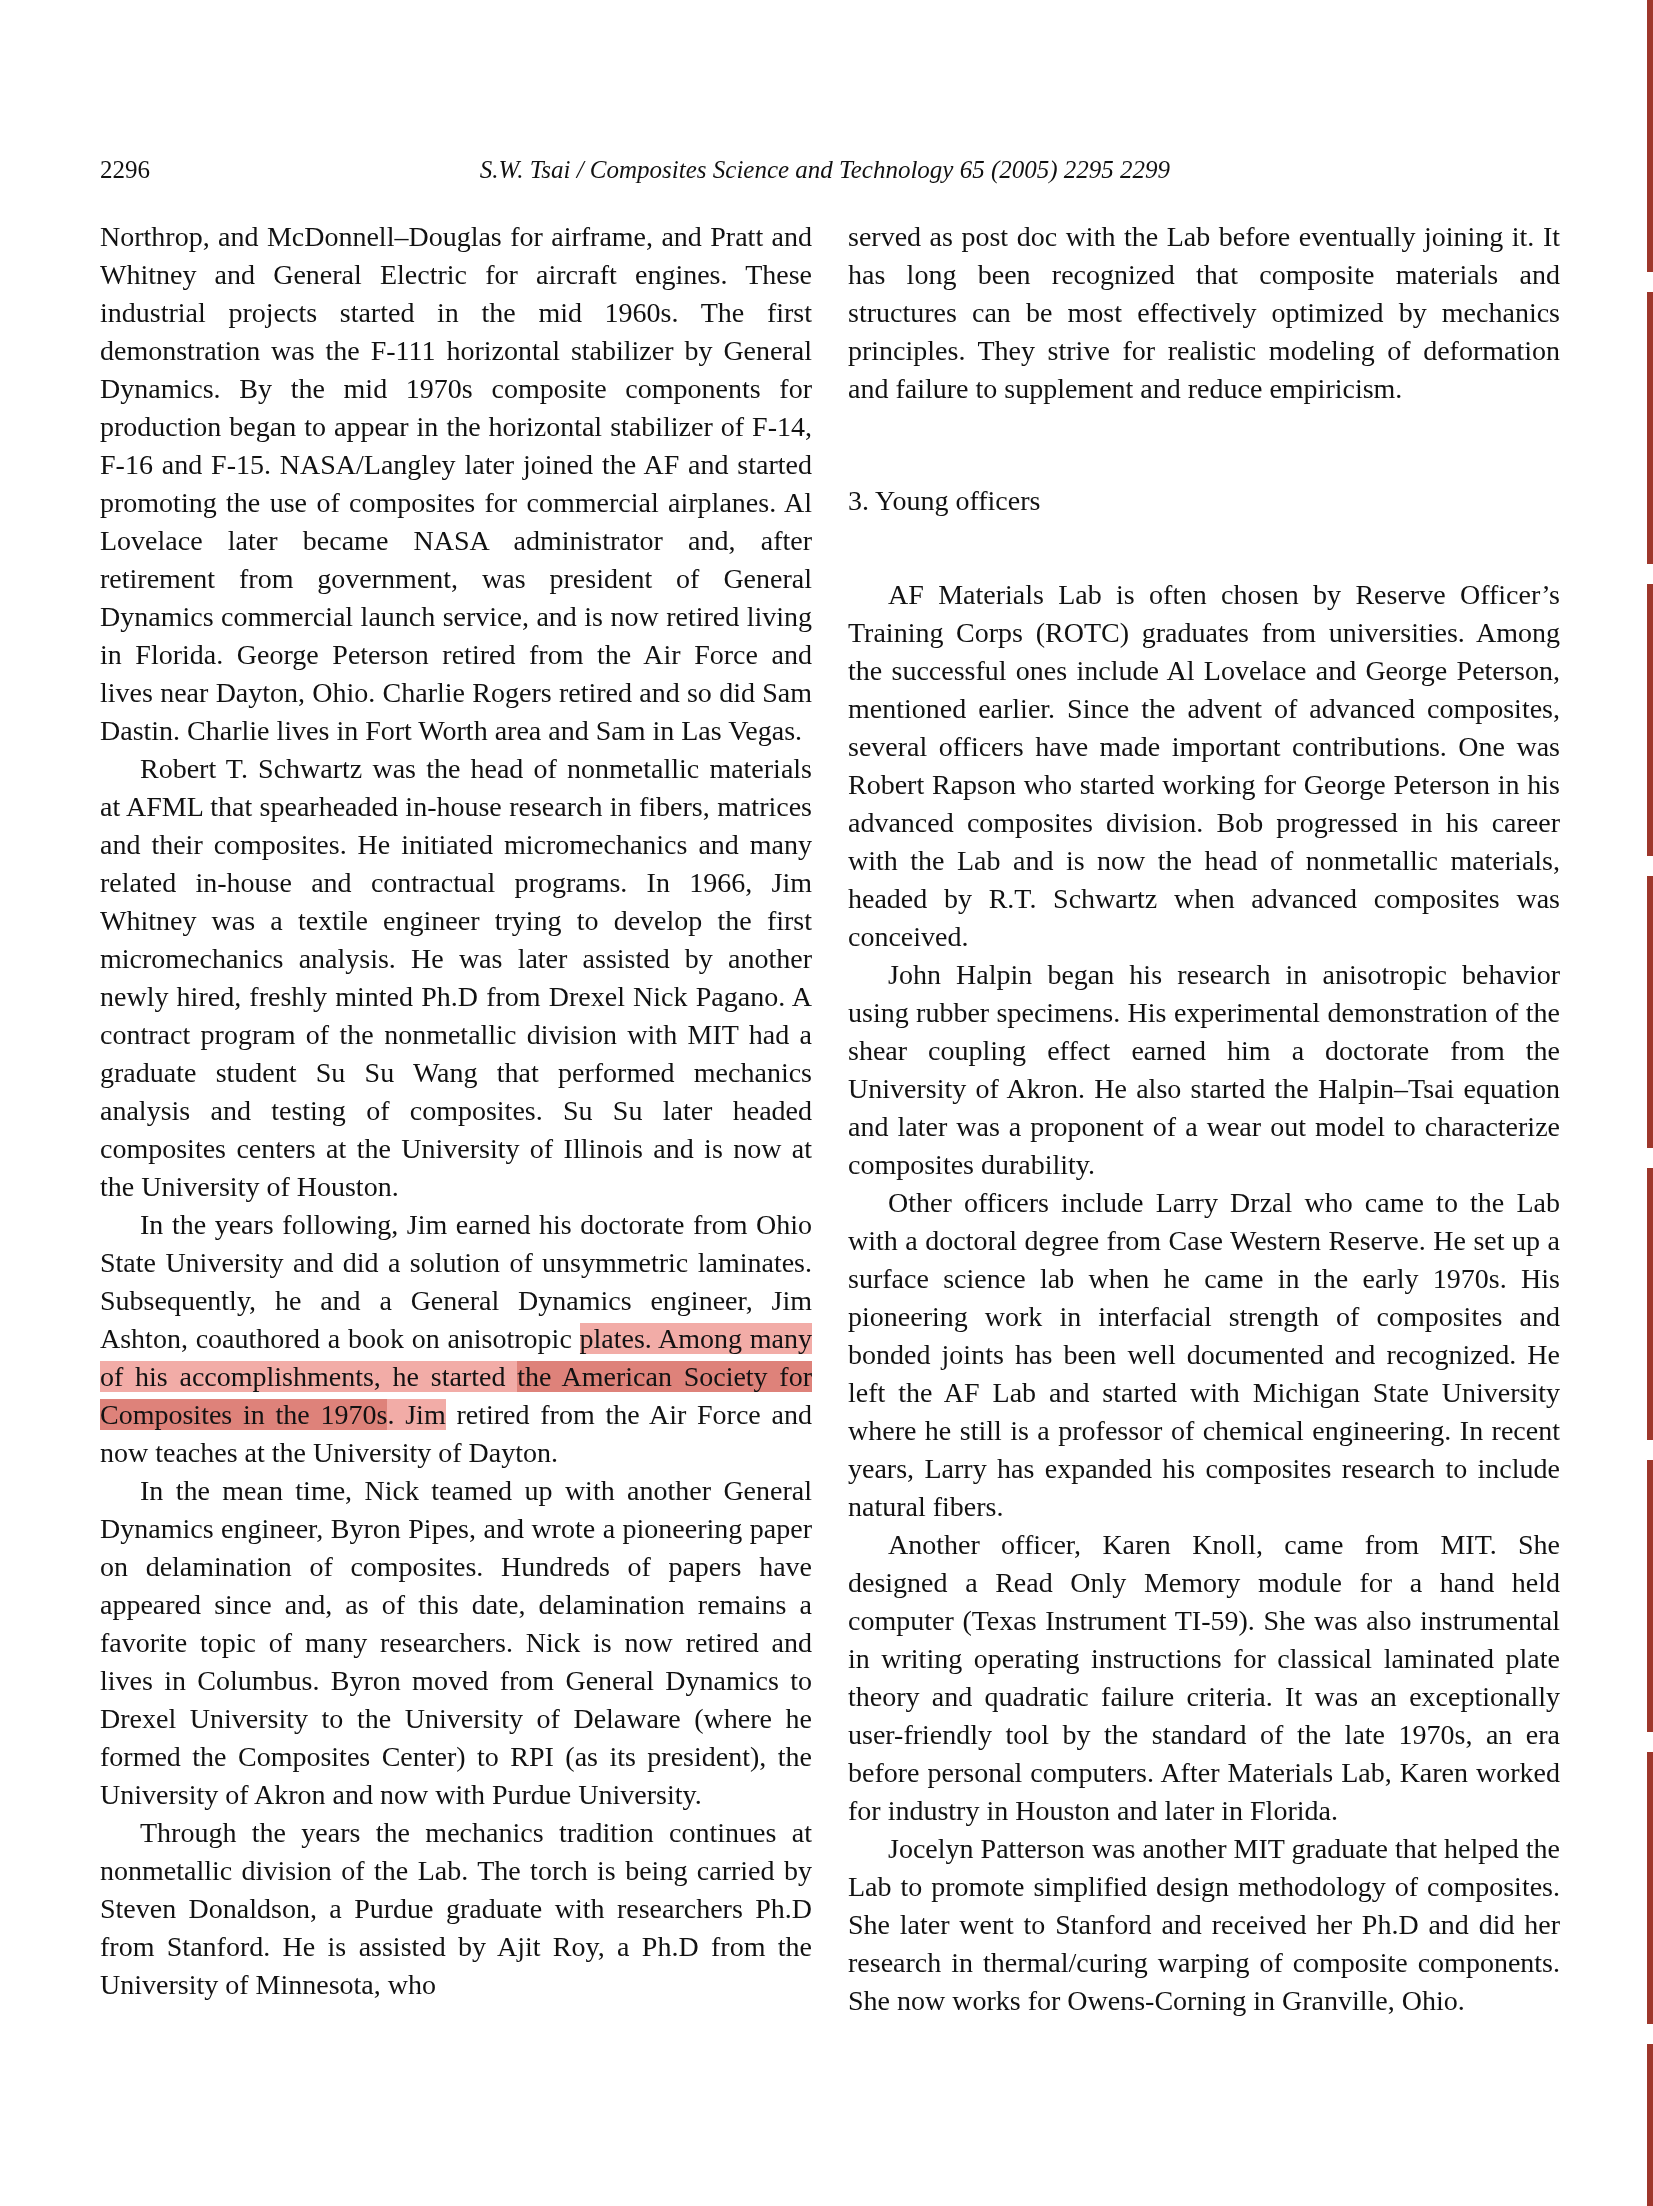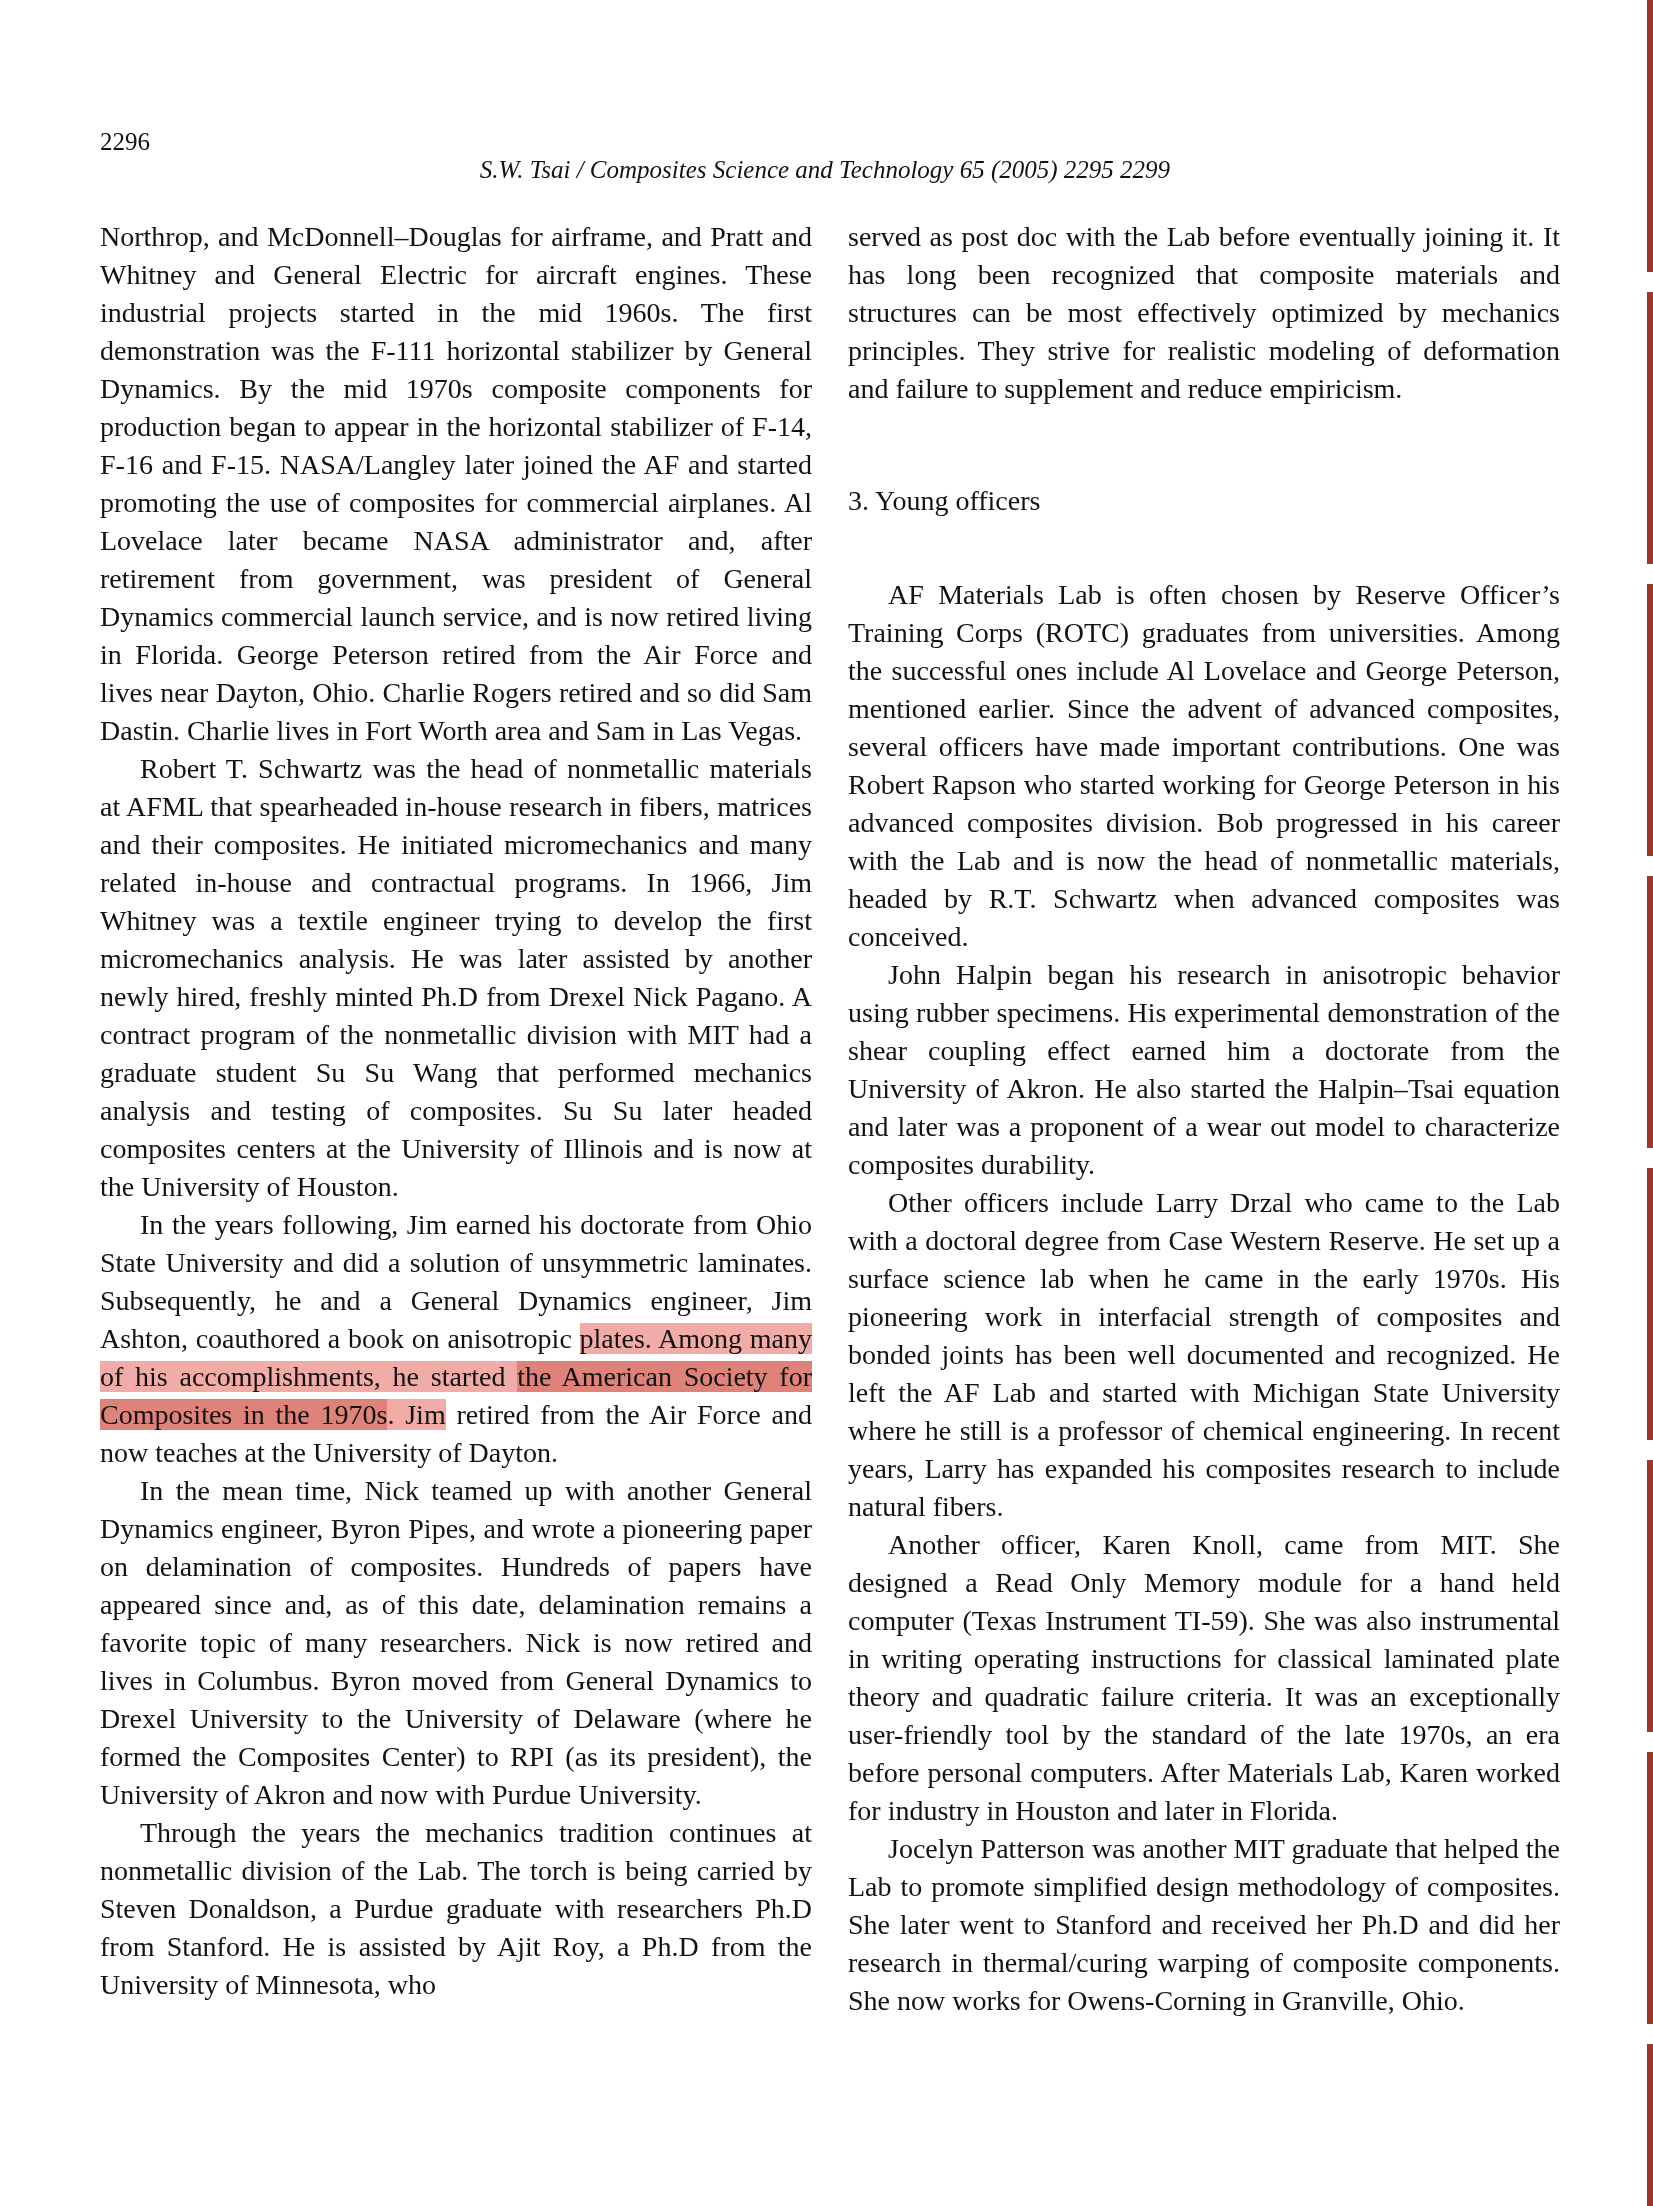--- a/index.html
+++ b/index.html
@@ -10,21 +10,21 @@
     background:#ffffff;
     overflow:hidden;
     font-family:"Liberation Serif","DejaVu Serif",serif;
     color:#121212;
   }
   .page-inner{
     position:absolute;
     left:100px;right:93px;top:128px;
   }
   .running-header{
-    display:flex;align-items:flex-start;
+    display:flex;align-items:flex-end;
     font-size:25px;
     margin-bottom:34px;
   }
   .page-number{flex:0 0 auto;}
   .running-title{flex:1 1 auto;text-align:center;font-style:italic;padding-right:60px;margin-top:28px;}
   .columns{
     display:flex;
     gap:36px;
     justify-content:space-between;
   }

